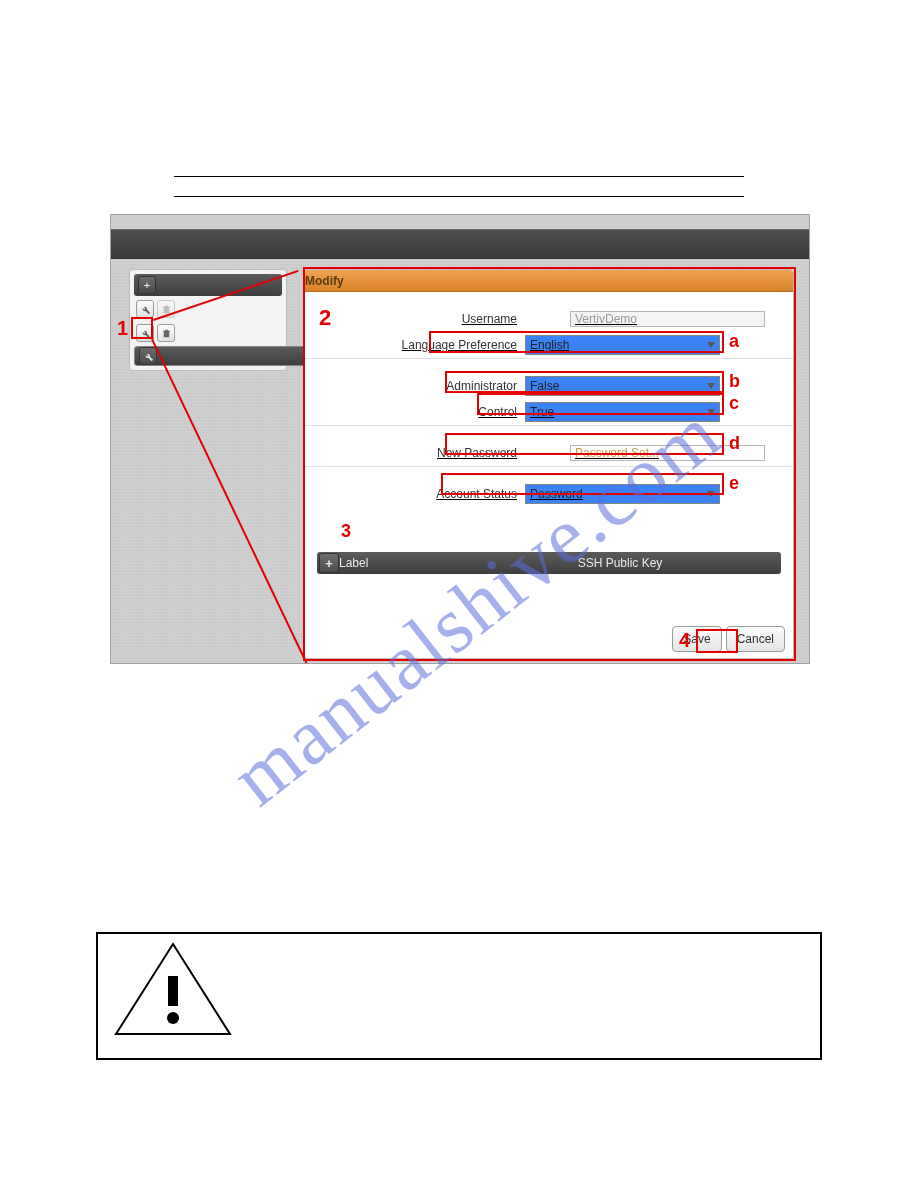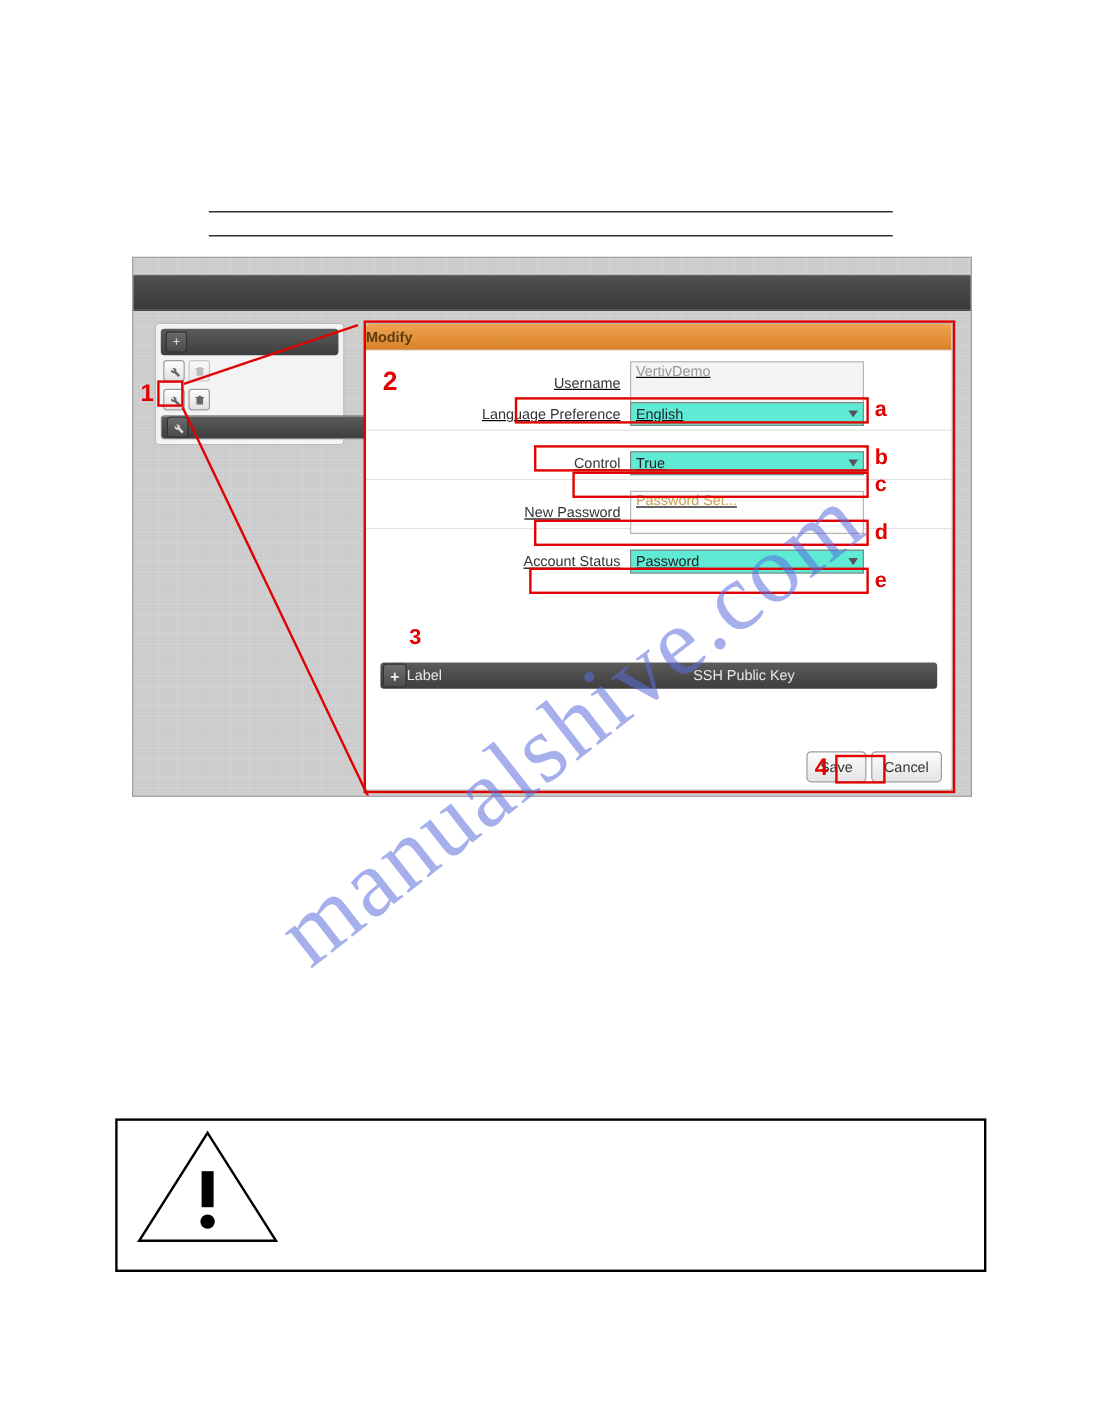--- a/index.html
+++ b/index.html
@@ -112,31 +112,32 @@
     text-decoration: underline;
   }
   .form-row .lbl {
     flex: 0 0 220px;
     text-align: right;
     font-size: 12px; color: #333;
     padding-right: 8px;
   }
   .form-row .ctl { flex: 0 0 200px; }
   .txt-input {
-    width: 195px; height: 36px;
+    width: 195px; height: 16px;
     border: 1px solid #b6b6b6;
     background: #fdfdfd;
     font-size: 12px; color: #777;
     padding: 0 4px;
+    margin-left: 45px;
   }
   .txt-input.placeholder { color: #c8a050; font-style: normal; }
   .sel {
     width: 195px; height: 20px;
     border: 1px solid #858585;
-    background: #5eead4;
+    background: #3b82f6;
     font-size: 12px; color: #222;
     padding: 0 18px 0 4px;
     position: relative; display:flex; align-items:center;
   }
   .sel::after {
     content: ""; position: absolute; right: 4px; top: 6px;
     border-left: 4px solid transparent; border-right: 4px solid transparent;
     border-top: 6px solid #555;
   }
   .gap { height: 14px; }
@@ -264,20 +265,26 @@
             </div>
         </div>
         <div class="form-row">
           <div class="lbl">Language Preference</div>
           <div class="ctl">
               <div class="sel">English</div>
             </div>
         </div>
         <div class="section-divider"></div>
         <div class="gap"></div>
+        <div class="form-row">
+          <div class="lbl">Administrator</div>
+          <div class="ctl">
+              <div class="sel">False</div>
+            </div>
+        </div>
         <div class="form-row">
           <div class="lbl">Control</div>
           <div class="ctl">
               <div class="sel">True</div>
             </div>
         </div>
         <div class="section-divider"></div>
         <div class="gap"></div>
         <div class="form-row">
           <div class="lbl">New Password</div>

